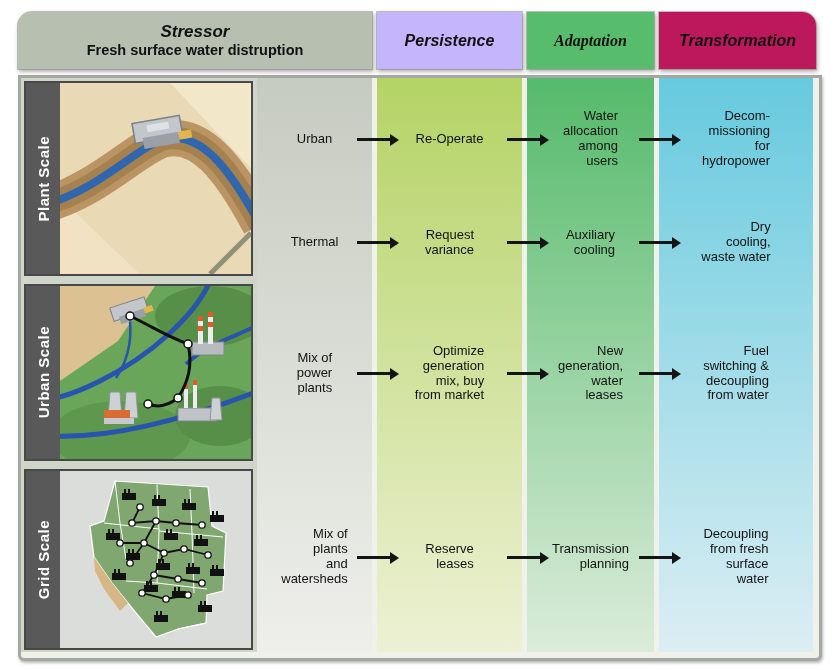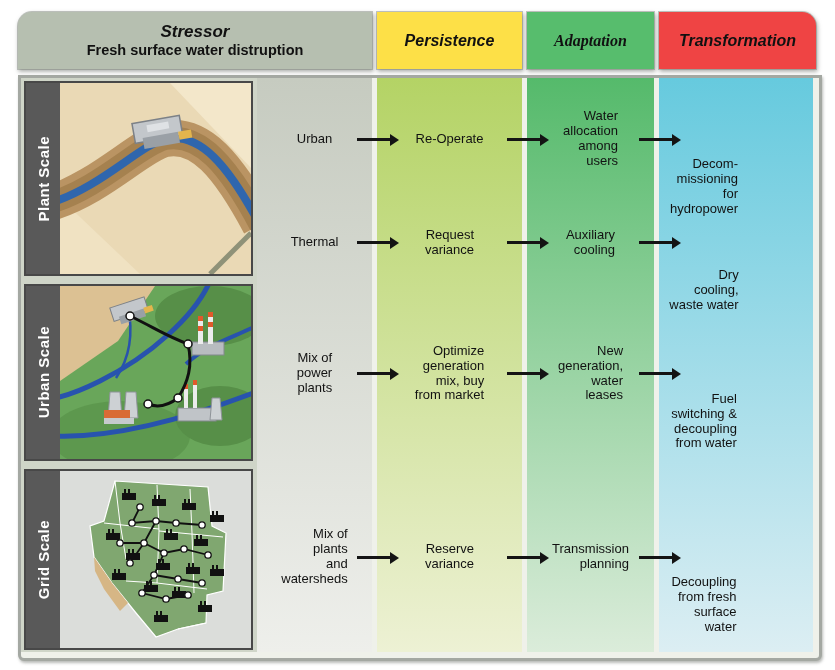--- a/index.html
+++ b/index.html
@@ -5,23 +5,23 @@
   html,body{margin:0;padding:0;background:#ffffff;}
   .stage{position:relative;width:835px;height:670px;background:#ffffff;
          font-family:"Liberation Sans",sans-serif;overflow:hidden;}
 
   
   .hdr{position:absolute;left:18px;top:12px;width:798px;height:57px;display:flex;gap:5px;
        filter:drop-shadow(1px 2px 2px rgba(90,95,88,0.55));}
   .hseg{height:100%;display:flex;flex-direction:column;align-items:center;justify-content:center;
         box-shadow:0 0 0 1px rgba(125,131,122,0.45);}
   .hseg.stressor{width:354px;background:#b6bfb0;border-top-left-radius:14px;}
-  .hseg.persistence{width:145px;background:#fde047;}
+  .hseg.persistence{width:145px;background:#c4b5fd;}
   .hseg.adaptation{width:127px;background:#57bd6d;font-family:Liberation Serif, serif;}
-  .hseg.transformation{width:157px;background:#ef4444;border-top-right-radius:14px;}
+  .hseg.transformation{width:157px;background:#be185d;border-top-right-radius:14px;}
   .htitle{font-size:17px;font-weight:bold;font-style:italic;color:#111;line-height:1.15;}
   .hsub{font-size:14.5px;font-weight:bold;color:#111;line-height:1.15;text-align:center;}
   .hcol{font-size:16px;font-weight:bold;font-style:italic;color:#111;}
 
   
   .bodyframe{position:absolute;left:18px;top:75px;width:798px;height:580px;
              border:3px solid #a4a8a2;background:#eff1ea;border-radius:0 0 6px 6px;
              box-shadow:1px 2px 3px rgba(100,104,98,0.45);}
   .illo-bg{position:absolute;left:0;top:0;width:240px;height:574px;background:#cfd5c8;}
 
@@ -39,21 +39,21 @@
   .panel.grid{top:391px;height:181px;}
   .scalebar{width:34px;background:#595959;display:flex;align-items:center;justify-content:center;flex:none;}
   .scalebar span{writing-mode:vertical-rl;transform:rotate(180deg);color:#ffffff;
                  font-weight:bold;font-size:15px;letter-spacing:0.5px;white-space:nowrap;}
   .panel svg{flex:1;display:block;height:100%;}
 
   
   .cell{position:absolute;display:flex;align-items:center;justify-content:center;text-align:right;
         font-size:13px;font-weight:normal;color:#121212;line-height:1.15;white-space:pre-line;}
   .c0{left:236px;width:115px;} .c1{left:356px;width:145px;}
-  .c2{left:506px;width:127px;} .c3{left:606px;width:154px;margin-top:48px;}
+  .c2{left:506px;width:127px;} .c3{left:638px;width:154px;}
   .r0{top:0;height:122px;} .r1{top:122px;height:85px;}
   .r2{top:207px;height:177px;} .r3{top:384px;height:190px;}
 
   
   .arrow{position:absolute;width:34px;height:3px;background:#141414;}
   .arrow::after{content:"";position:absolute;right:-8px;top:-4.5px;width:0;height:0;
                 border-left:9px solid #141414;border-top:6px solid transparent;border-bottom:6px solid transparent;}
   .g1{left:336px;} .g2{left:486px;} .g3{left:618px;}
   .a-r0{top:60px;} .a-r1{top:163px;} .a-r2{top:294px;} .a-r3{top:478px;}
 </style>
@@ -275,21 +275,21 @@
     <div class="cell c3 r2">Fuel
 switching &amp;
 decoupling
 from water</div>
 
     <div class="cell c0 r3">Mix of
 plants
 and
 watersheds</div>
     <div class="cell c1 r3">Reserve
-variance</div>
+leases</div>
     <div class="cell c2 r3">Transmission
 planning</div>
     <div class="cell c3 r3">Decoupling
 from fresh
 surface
 water</div>
 
     <div class="arrow g1 a-r0"></div>
     <div class="arrow g2 a-r0"></div>
     <div class="arrow g3 a-r0"></div>

